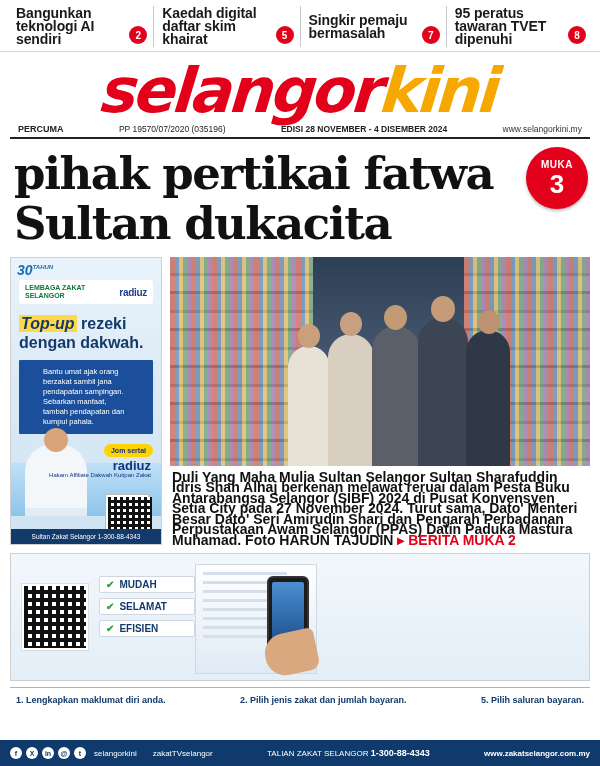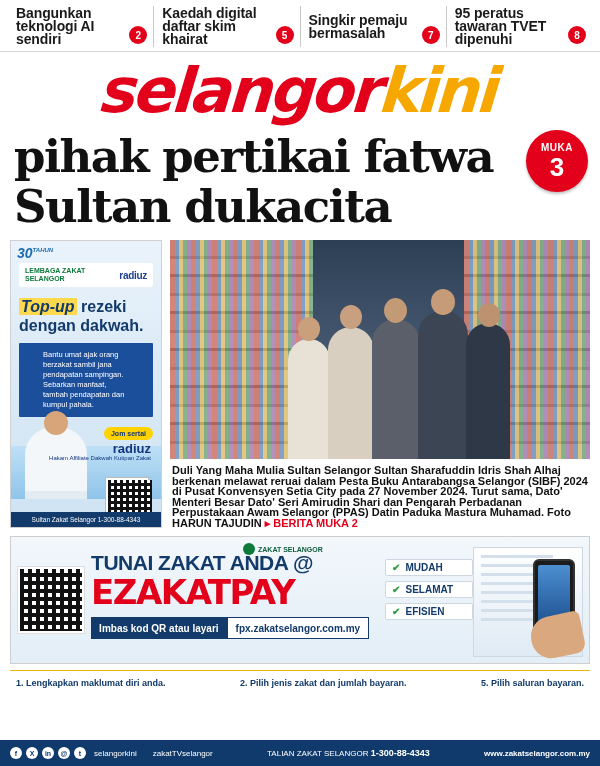--- a/index.html
+++ b/index.html
@@ -242,21 +242,21 @@
   }
   .crowd { position: absolute; left: 28%; right: 24%; bottom: 0; top: 18%; }
   .person {
     position: absolute; bottom: 0;
     border-radius: 24px 24px 0 0;
   }
   .p-head { position: absolute; border-radius: 50%; }
   .caption {
     background: #fff;
     padding: 6px 2px 0 2px;
-    font-size: 11px;
+    font-size: 14px;
     line-height: 10.5px;
     color: #111;
     font-weight: 700;
     font-family: "Liberation Sans", sans-serif;
   }
   .caption .berita { color: #e2001a; font-weight: 700; }
   .caption .arrow { color: #e2001a; }
 
   
   .ad-bottom {
@@ -423,20 +423,26 @@
     <div class="teaser">
       <div class="teaser-text">95 peratus tawaran TVET dipenuhi</div>
       <div class="teaser-badge">8</div>
     </div>
   </div>
 
   <div class="masthead">
     <div class="logo-line">
       <span class="logo-sel">selangor</span>
         <span class="logo-kini">kini</span>
+    </div>
+    <div class="masthead-meta">
+      <span class="meta-left">PERCUMA</span>
+      <span class="meta-mid">PP 19570/07/2020 (035196)</span>
+      <span class="meta-edisi">EDISI 28 NOVEMBER - 4 DISEMBER 2024</span>
+      <span class="meta-url">www.selangorkini.my</span>
     </div>
   </div>
 
   <div class="headline-wrap">
     <div class="headline">pihak pertikai fatwa</div>
     <div class="headline">Sultan dukacita</div>
     <div class="muka-badge">
       <span class="m-label">MUKA</span>
       <span class="m-num">3</span>
     </div>
@@ -499,32 +505,20 @@
         <span>Duli Yang Maha Mulia Sultan Selangor Sultan Sharafuddin Idris Shah Alhaj berkenan melawat reruai dalam Pesta Buku Antarabangsa Selangor (SIBF) 2024 di Pusat Konvensyen Setia City pada 27 November 2024. Turut sama, Dato' Menteri Besar Dato' Seri Amirudin Shari dan Pengarah Perbadanan Perpustakaan Awam Selangor (PPAS) Datin Paduka Mastura Muhamad. Foto HARUN TAJUDIN</span>
         <span class="arrow"> ▸ </span><span class="berita">BERITA MUKA 2</span>
       </div>
     </div>
   </div>
 
   <div class="ad-bottom">
     <div class="ab-qr">
       <div class="qr"></div>
     </div>
-    <div class="ab-mid">
-      <div class="zakat-logo">
-        <span class="zl-mark"></span>
-        <span>ZAKAT SELANGOR</span>
-      </div>
-      <div class="ab-tunai">TUNAI ZAKAT ANDA @</div>
-      <div class="ab-ezakat">EZAKATPAY</div>
-      <div class="ab-strip">
-        <div class="s1">Imbas kod QR atau layari</div>
-        <div class="s2">fpx.zakatselangor.com.my</div>
-      </div>
-    </div>
     <div class="ab-checks">
       <div class="chk">
         <span class="tick">✔</span>
         <span>MUDAH</span>
       </div>
       <div class="chk">
         <span class="tick">✔</span>
         <span>SELAMAT</span>
       </div>
       <div class="chk">

